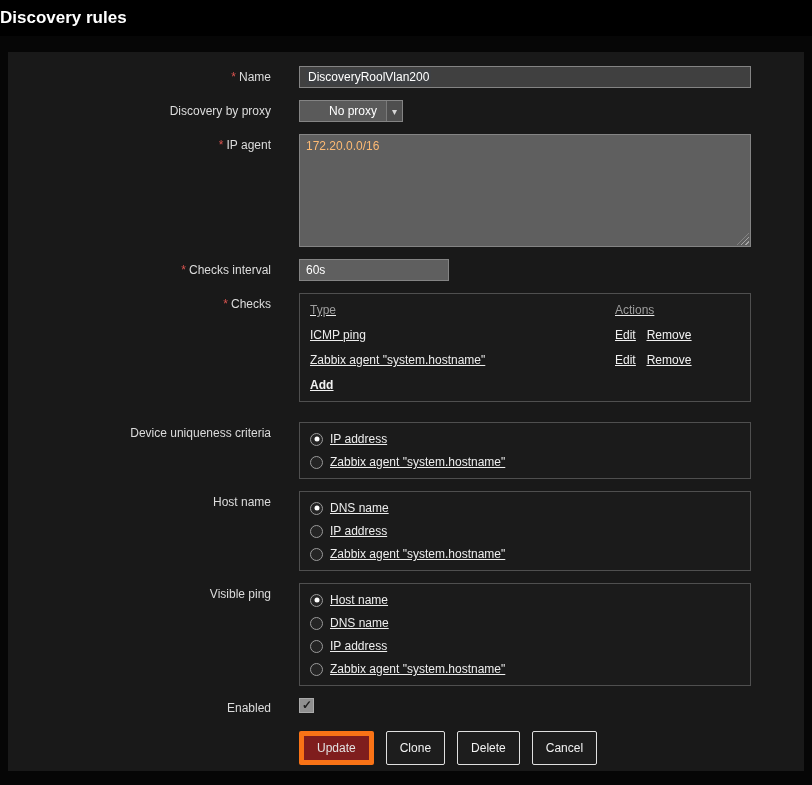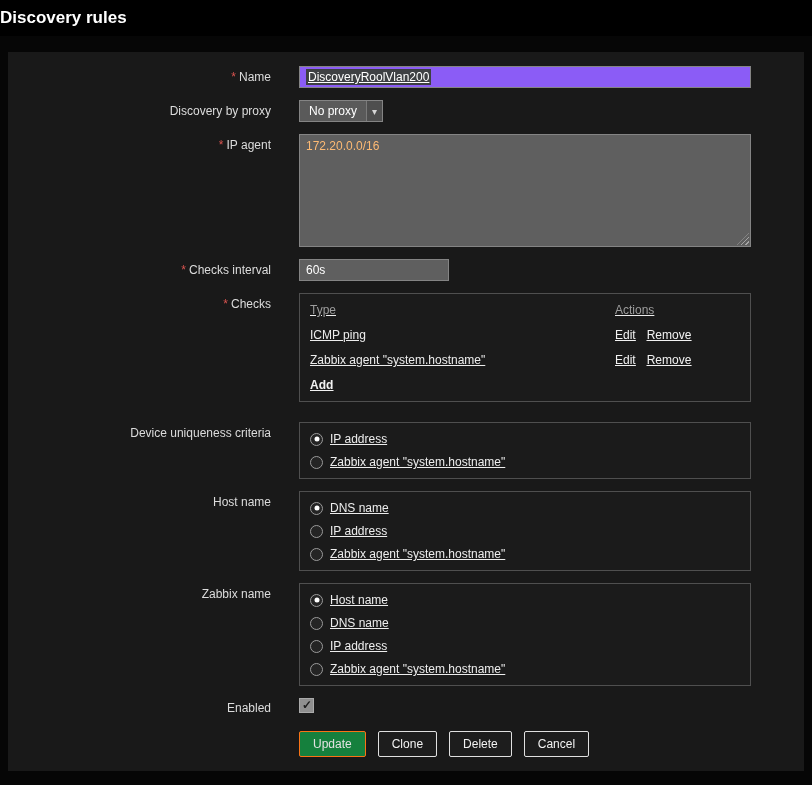--- a/index.html
+++ b/index.html
@@ -48,37 +48,37 @@
     background: #5f5f5f;
     border: 1px solid #848484;
     color: #ffffff;
     font-size: 12px;
     padding: 0 6px;
     width: 452px;
     display: flex;
     align-items: center;
     font-family: "Liberation Sans", sans-serif;
   }
-  .name-input { background: #8b5cf6; text-decoration: underline; }
+  .name-input { background: #404040; }
   .selected-text { background: #3e4043; color: #ffffff; padding: 1px 2px; }
 
   input.text-input { display: block; }
   .small { width: 150px; }
 
   .select {
     height: 22px;
     background: #5a5a5a;
     border: 1px solid #848484;
     display: inline-flex;
     align-items: center;
     font-size: 12px;
     color: #ffffff;
     cursor: pointer;
   }
-  .select-value { padding: 0 9px; }
+  .select-value { padding: 0 9px; margin-left: 20px; }
   .select-arrow {
     height: 100%;
     display: flex;
     align-items: center;
     padding: 0 5px;
     border-left: 1px solid #7a7a7a;
     background: #4e4e4e;
     color: #d6d6d6;
     font-size: 10px;
   }
@@ -173,22 +173,22 @@
     background: #1d1d1d;
     border: 1px solid #e0e0e0;
     color: #f2f2f2;
     font-size: 12px;
     padding: 5px 13px;
     border-radius: 2px;
     cursor: pointer;
     font-family: "Liberation Sans", sans-serif;
   }
   .btn-primary {
-    background: #15803d;
-    border: 1px solid #f97316;
+    background: #7f1d1d;
+    border: 5px solid #f97316;
     color: #e2e2e2;
   }
 </style>
 </head>
 <body>
 
 <div class="header">
   <h1>Discovery rules</h1>
 </div>
 
@@ -301,21 +301,21 @@
         <div class="opt-row">
           <span class="radio"></span>
           <span class="opt-label">Zabbix agent "system.hostname"</span>
         </div>
       </div>
     </div>
   </div>
 
   <div class="form-row top">
     <div class="label-cell">
-      <span>Zabbix name</span>
+      <span>Visible ping</span>
     </div>
     <div class="field-cell">
       <div class="box">
         <div class="opt-row">
           <span class="radio checked"></span>
           <span class="opt-label">Host name</span>
         </div>
         <div class="opt-row">
           <span class="radio"></span>
           <span class="opt-label">DNS name</span>

